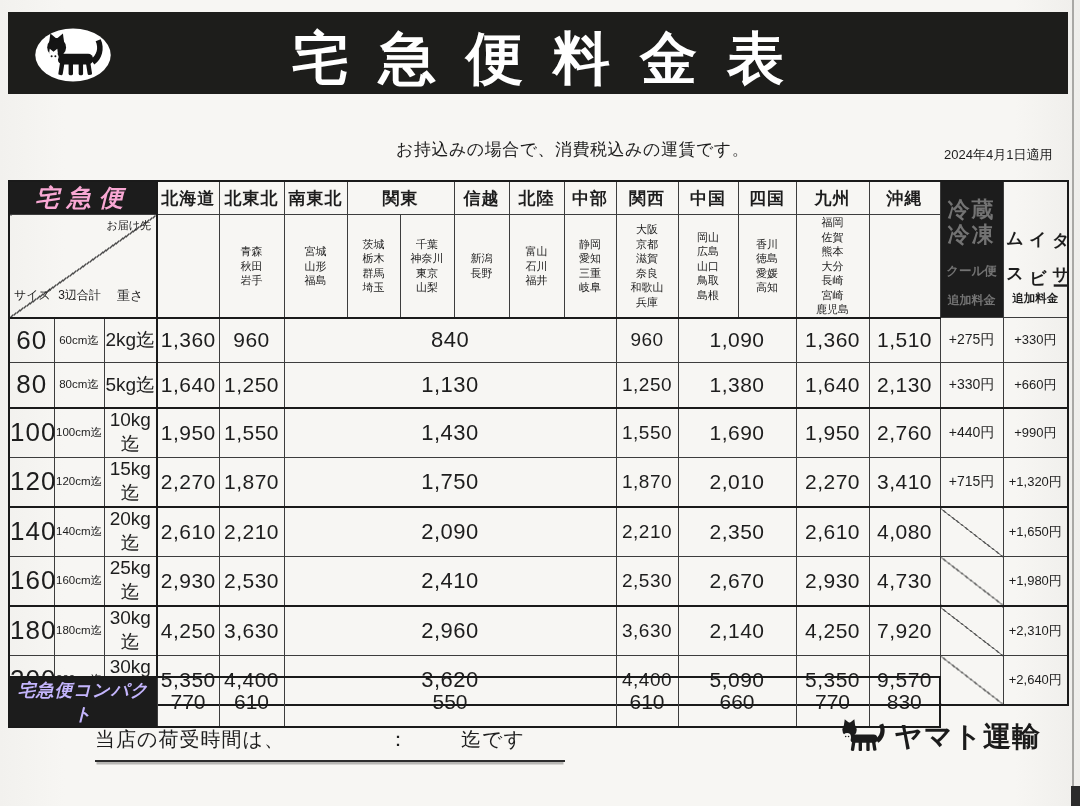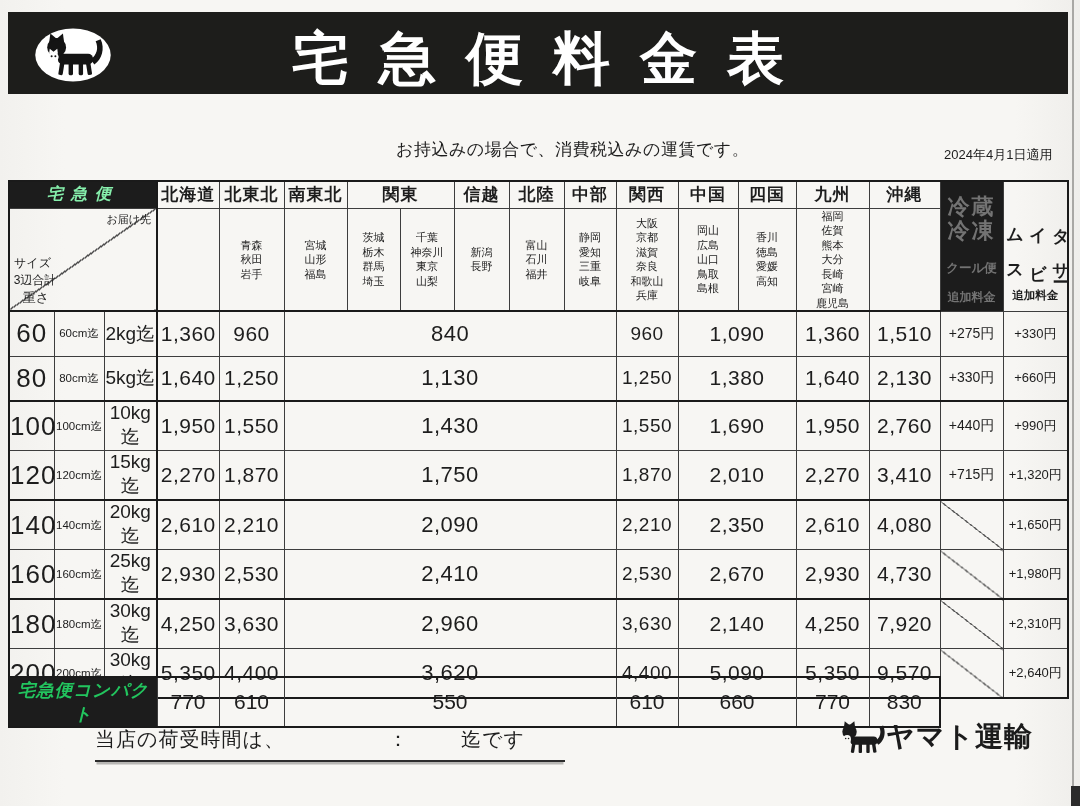--- a/index.html
+++ b/index.html
@@ -45,33 +45,33 @@
   .rates th, .rates td { border:1px solid #3d3d3d; text-align:center; vertical-align:middle; padding:0; }
   .rates { border:2.5px solid #1a1a1a; }
   .rates thead tr.hdr2 > * { border-bottom-width:2px; border-bottom-color:#1a1a1a; }
   .rates .wt, .rates .corner, .rates .svc { border-right-width:2px; border-right-color:#1a1a1a; }
   tr.r-thick > td { border-bottom-width:2px; border-bottom-color:#1a1a1a; }
   tr.hdr1 { height:27px; }
   tr.hdr2 { height:98px; }
   .rates tbody tr { height:45px; }
 
   .svc {
-    background:#1c1c1c; color:#86efac; font-style:italic; font-weight:bold;
-    font-size:16px; letter-spacing:8px;
+    background:#1c1c1c; color:#f9a8d4; font-style:italic; font-weight:bold;
+    font-size:24px; letter-spacing:8px;
   }
   .rg { font-size:17px; font-weight:bold; letter-spacing:1px; }
   .prefs {
     font-size:11px; line-height:1.32; white-space:pre-line;
     vertical-align:top; padding-top:4px; font-weight:normal;
   }
   .corner { position:relative; vertical-align:top;
     background:linear-gradient(to bottom right, transparent 49.55%, #4a4a4a 49.55%, #4a4a4a 50.45%, transparent 50.45%);
   }
   .corner .dest { position:absolute; top:3px; right:5px; font-size:11px; font-weight:normal; }
-  .corner .axis { position:absolute; bottom:3px; left:0; width:100%; display:flex; font-size:12px; font-weight:normal;flex-direction:column; }
+  .corner .axis { position:absolute; bottom:12px; left:0; width:100%; display:flex; font-size:12px; font-weight:normal; }
   .corner .axis .a-size { width:45px; }
   .corner .axis .a-dims { width:50px; }
   .corner .axis .a-wt   { width:52px; font-size:13px; }
 
   .cool-h { background:#1c1c1c; color:#737373; vertical-align:top; }
   .cool-h .big { font-size:22px; font-weight:bold; line-height:1.12; margin-top:8px; letter-spacing:2px; }
   .cool-h .svcname { font-size:12.5px; margin-top:16px; }
   .cool-h .feelabel { font-size:12px; margin-top:12px; }
   .time-h { vertical-align:top; }
   .time-h .vwrap { height:92px; display:flex; justify-content:center; writing-mode:vertical-rl; font-size:17px; font-weight:bold; letter-spacing:2px; padding-top:4px; }
@@ -89,34 +89,34 @@
   .time-fee { font-size:13px; }
   .slash {
     background:linear-gradient(to top right, transparent 48.9%, #4f4f4f 48.9%, #4f4f4f 50.3%, transparent 50.3%);
   }
 
   
   .compact { position:absolute; left:8px; top:676px; width:931px; border:2.5px solid #1a1a1a; }
   .compact th, .compact td { border:1px solid #3d3d3d; text-align:center; }
   .compact tr { height:43px; }
   .cmp-label {
-    background:#1c1c1c; color:#22c55e; font-style:italic; font-weight:bold; font-size:17.5px; letter-spacing:1px;
+    background:#1c1c1c; color:#c4b5fd; font-style:italic; font-weight:bold; font-size:17.5px; letter-spacing:1px;
   }
   .compact td { font-size:21px; }
 
   
   .hours {
     position:absolute; left:95px; top:726px; width:470px;
     display:flex; align-items:baseline;
     border-bottom:2px solid #2c2c2c; box-shadow:0 4px 0 -1.5px #b7b6b3;
     padding-bottom:7px; font-size:20px; letter-spacing:1px;
   }
   .hours .colon { margin-left:103px; }
   .hours .suffix { margin-left:52px; }
-  .brand { position:absolute; left:838px; top:718px; display:flex; align-items:flex-end; }
+  .brand { position:absolute; left:838px; top:718px; display:flex; align-items:flex-start; gap:8px; }
   .brand-text { font-size:28px; font-weight:bold; letter-spacing:1px; color:#1b1b1b; }
 </style>
 </head>
 <body>
 
 <div class="page">
 
   <div class="title-bar">
     <svg class="title-logo" width="78" height="62" viewBox="-12 -8 124 86">
       <ellipse cx="50" cy="35" rx="60" ry="42" fill="#ffffff"></ellipse>

